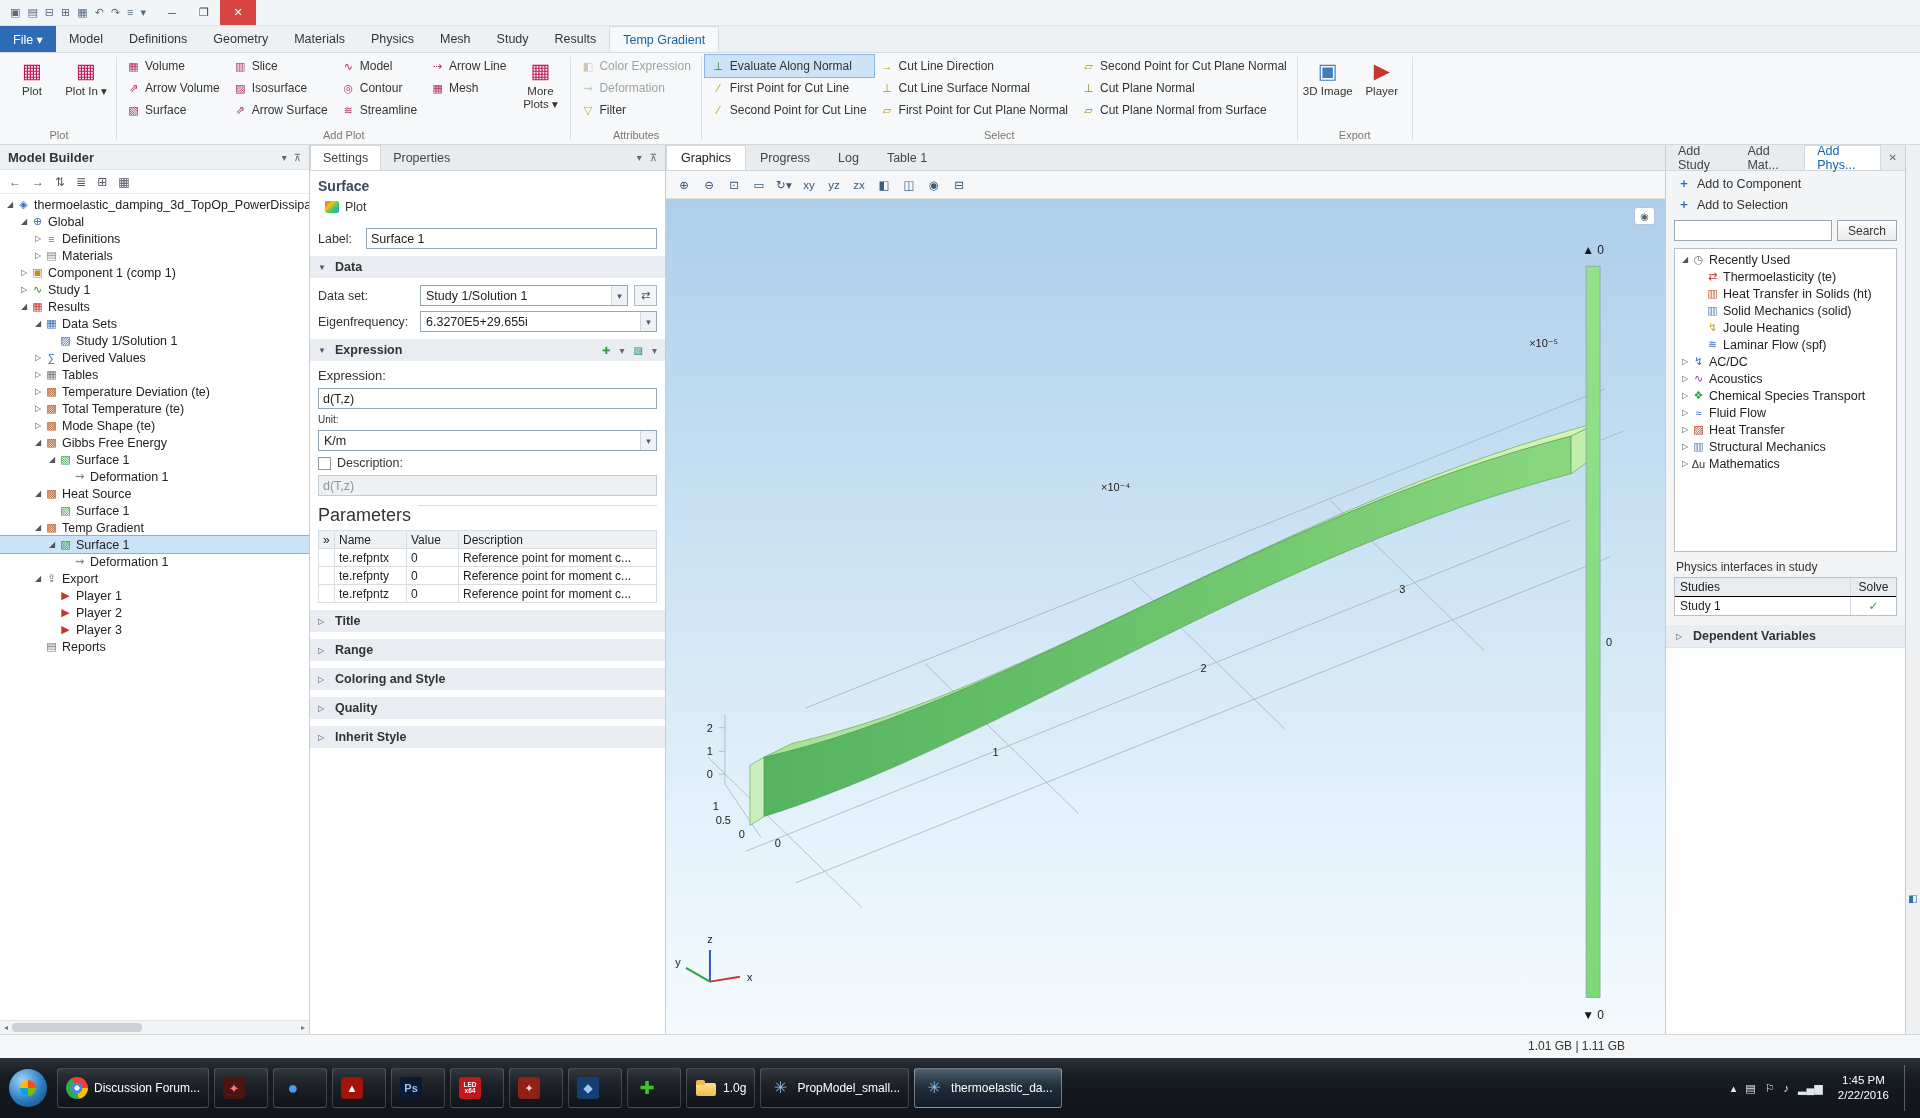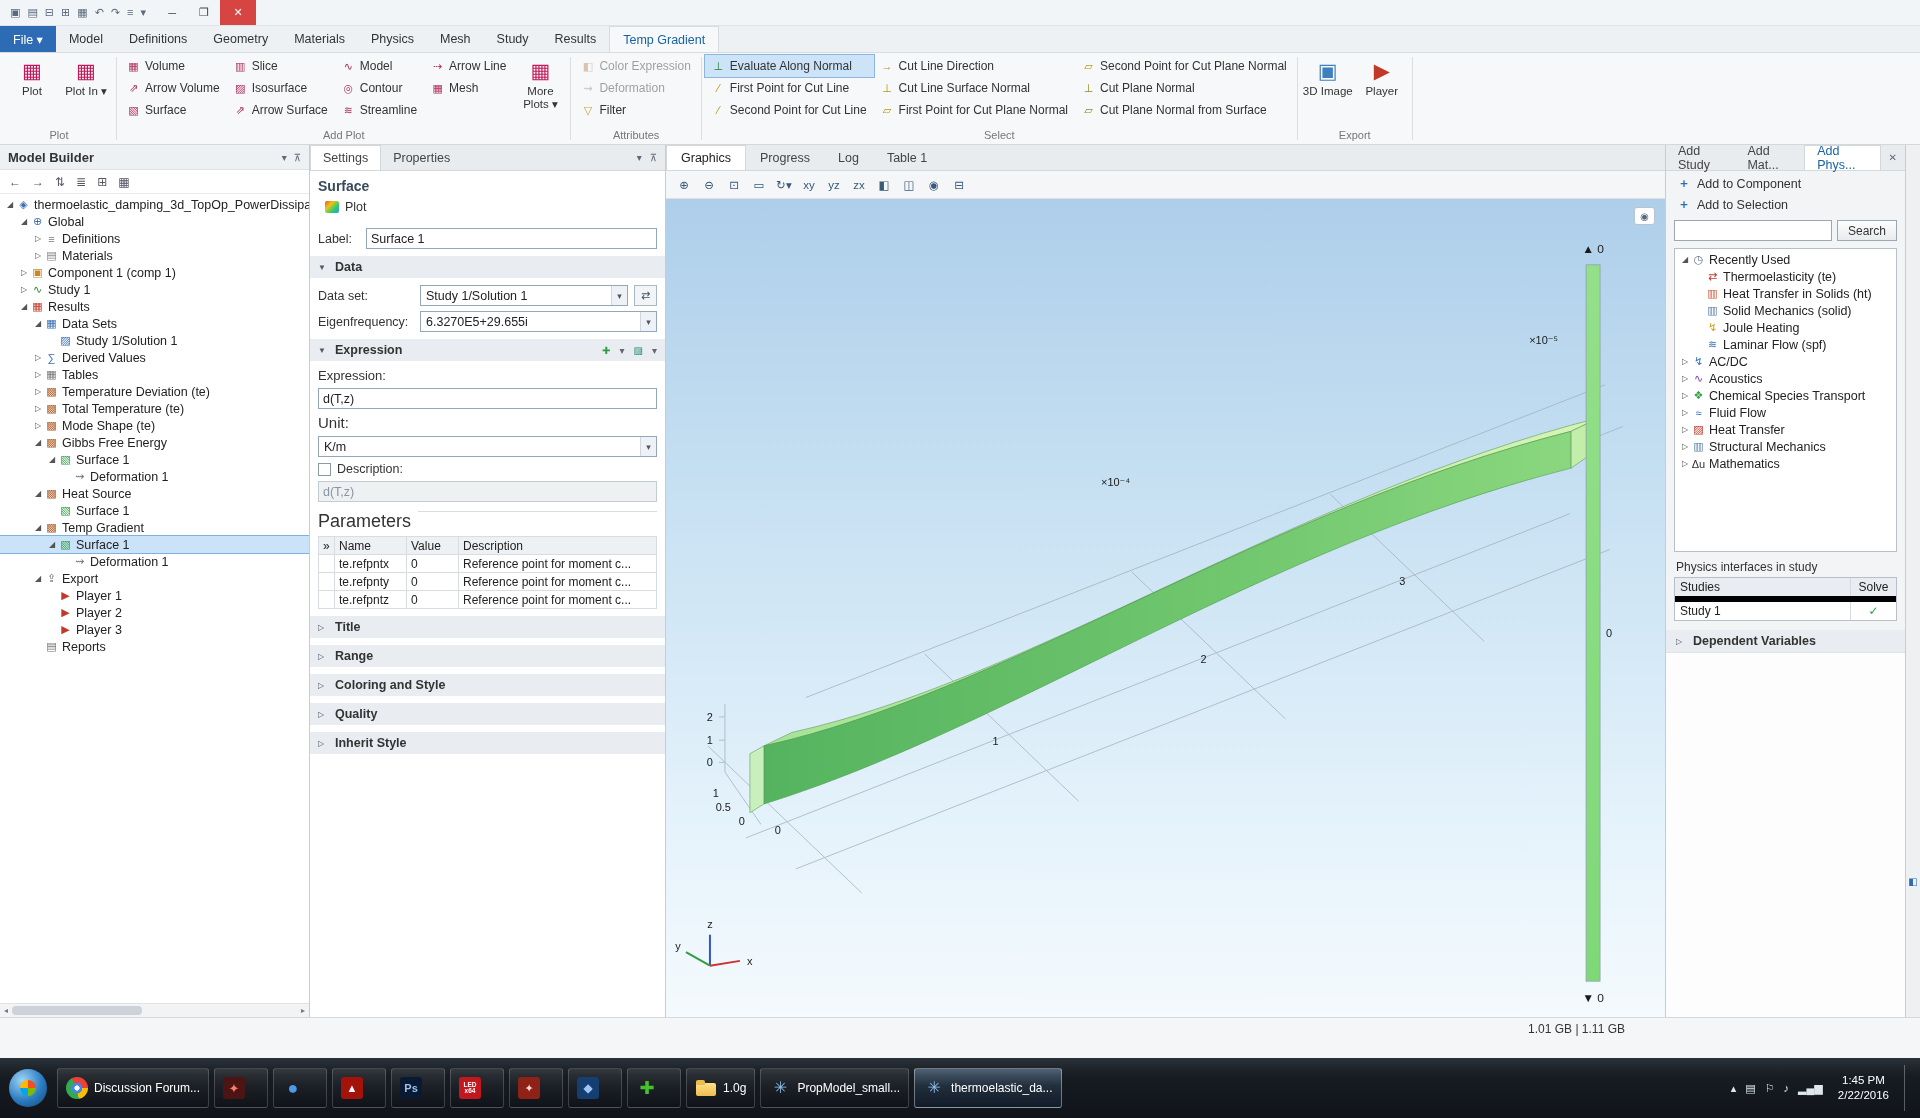--- a/index.html
+++ b/index.html
@@ -104,35 +104,35 @@
 .addphys-panel{width:240px;background:#f2f4f6;display:flex;flex-direction:column;flex:none;border-right:1px solid #c8ccd0;}
 .ap-close{margin-left:auto;padding:0 8px;color:#667;font-size:10px;display:flex;align-items:center;}
 .ap-action{display:flex;align-items:center;gap:7px;font-size:12.5px;color:#333;padding:4px 12px 0;}
 .ap-plus{color:#2d6cb5;font-size:12px;font-weight:bold;}
 .ap-search{display:flex;gap:5px;padding:7px 8px 3px;}
 .ap-search input{flex:1;height:21px;border:1px solid #9aa8b5;font-size:12px;padding:0 4px;min-width:0;background:#fff;}
 .search-btn{height:21px;padding:0 10px;font-size:12px;background:linear-gradient(#fdfdfd,#e8ebee);border:1px solid #9aa8b5;color:#333;}
 .ap-list{background:#fff;border:1px solid #b8bfc6;margin:4px 8px 0;height:304px;overflow:hidden;padding-top:2px;}
 .ap-sec-title{font-size:12px;color:#333;padding:8px 10px 3px;}
 .ap-table{margin:0 8px;border:1px solid #b8bfc6;background:#fff;font-size:12px;color:#222;}
-.apt-head{display:flex;background:#e9edf2;border-bottom:6px solid #000000;}
+.apt-head{display:flex;background:#e9edf2;border-bottom:1px solid #000000;}
 .apt-head span,.apt-row span{padding:2px 5px;}
 .apt-c1{flex:1;}
 .apt-c2{width:46px;border-left:1px solid #d5dade;text-align:center;}
 .apt-row{display:flex;}
 .apt-row .check{color:#2e9e3e;font-weight:bold;}
 .ap-dep{height:22px;background:#e9edf2;display:flex;align-items:center;gap:7px;font-size:12.5px;font-weight:bold;color:#333;padding:0 10px;margin-top:9px;}
 .ap-fill{flex:1;background:#fdfdfd;border-top:1px solid #e0e4e8;}
 
 
 .right-strip{width:14px;background:#eef0f2;display:flex;flex-direction:column;align-items:center;flex:none;}
 .strip-icon{margin-top:auto;margin-bottom:130px;color:#2d6cb5;font-size:10px;}
 
 
-.statusbar{height:41px;background:#f4f6f8;border-top:1px solid #d5d8db;position:relative;flex:none;}
+.statusbar{height:24px;background:#f4f6f8;border-top:1px solid #d5d8db;position:relative;flex:none;}
 .mem{position:absolute;right:295px;top:4px;font-size:12px;color:#333;}
 
 
 .taskbar{height:60px;background:linear-gradient(#2a3138,#171c22 30%,#10141a);display:flex;align-items:center;padding:0 4px;gap:5px;flex:none;}
 .start-btn{width:38px;height:38px;border-radius:50%;background:radial-gradient(circle at 35% 30%,#9fd4f5,#2b7cc2 55%,#14456e);display:flex;align-items:center;justify-content:center;margin:0 5px;flex:none;}
 .start-flag{width:16px;height:16px;border-radius:50%;background:conic-gradient(from 0deg,#f25022 0 90deg,#7fba00 0 180deg,#00a4ef 0 270deg,#ffb900 0);}
 .task-btn{height:40px;min-width:54px;max-width:176px;display:flex;align-items:center;gap:6px;padding:0 8px;border:1px solid rgba(255,255,255,.18);border-radius:3px;background:linear-gradient(rgba(255,255,255,.10),rgba(255,255,255,.03) 45%,rgba(0,0,0,.12));color:#fff;font-size:12px;flex:none;}
 .task-btn.active{background:linear-gradient(rgba(160,200,240,.38),rgba(90,140,190,.18) 45%,rgba(20,40,70,.3));border-color:rgba(255,255,255,.38);}
 .task-label{overflow:hidden;text-overflow:ellipsis;white-space:nowrap;}
 .ticon{width:22px;height:22px;display:flex;align-items:center;justify-content:center;font-size:13px;font-weight:bold;border-radius:3px;flex:none;line-height:1;text-align:center;}
@@ -610,21 +610,21 @@
             <span style="color:#2f9e44;">✚</span>
             <span style="color:#667;">▾</span>
             <span style="color:#2a8c6e;">▨</span>
             <span style="color:#667;">▾</span>
           </span>
         </div>
         <div style="font-size:13px;color:#333;margin:3px 0;">Expression:</div>
         <div class="field-row">
             <input class="tinput" value="d(T,z)" style="">
           </div>
-        <div style="font-size:15px;color:#333;margin:3px 0;">Unit:</div>
+        <div style="font-size:10px;color:#333;margin:3px 0;">Unit:</div>
         <div class="field-row">
           <div class="combo">
             <span>K/m</span>
             <span class="combo-arrow">▾</span>
           </div>
         </div>
         <div class="field-row">
           <span class="checkbox"></span>
           <span style="font-size:12.5px;color:#333;">Description:</span>
         </div>

